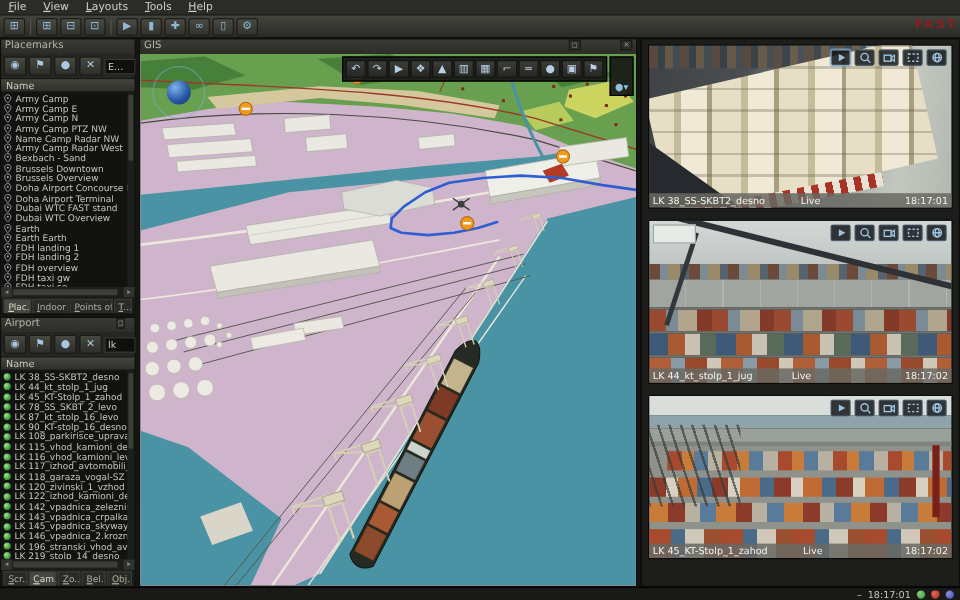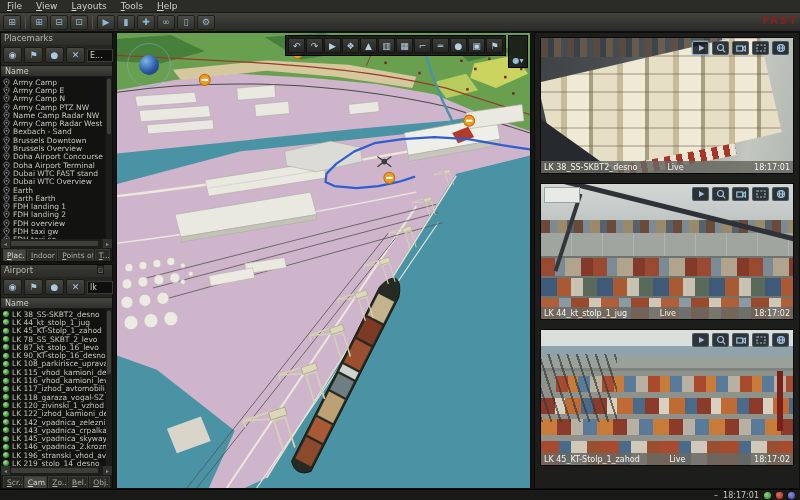--- a/index.html
+++ b/index.html
@@ -515,20 +515,26 @@
           <span class="tab" data-name="cameras-tab"><u>Z</u>o...</span>
           <span class="tab" data-name="cameras-tab"><u>B</u>el...</span>
           <span class="tab" data-name="cameras-tab"><u>O</u>bj...</span>
         </div>
     </div>
   </div>
 
   <div class="vsplit" data-name="splitter"></div>
 
   <div class="gis-col panel" data-name="gis-panel">
+    <div class="p-title" data-name="gis-title-bar">
+      <span data-name="gis-title">GIS</span>
+      <span class="sp"></span>
+      <span class="wbtn" data-name="float-panel-button">◻</span>
+      <span class="wbtn" data-name="close-panel-button">✕</span>
+    </div>
     <div class="map" data-name="gis-map-canvas">
       <svg class="mapsvg" viewBox="0 0 414 446" preserveAspectRatio="none" data-name="gis-3d-scene">
         <defs>
           <g id="crane" stroke="#d6d0b4" stroke-width="1.4" fill="none">
             <path d="M0 0 L0 -24 M9 0 L9 -24 M0 -24 L9 -24 M4 -31 L-22 -31 M4 -24 L-22 -31 M-22 -31 L-22 -26"></path>
             <rect x="-2" y="-31" width="13" height="6" fill="#ddd7bc" stroke="#a8a288" stroke-width="0.6"></rect>
           </g>
         </defs>
 
         <rect x="0" y="0" width="414" height="446" fill="#cfb5cc" data-name="port-land"></rect>

